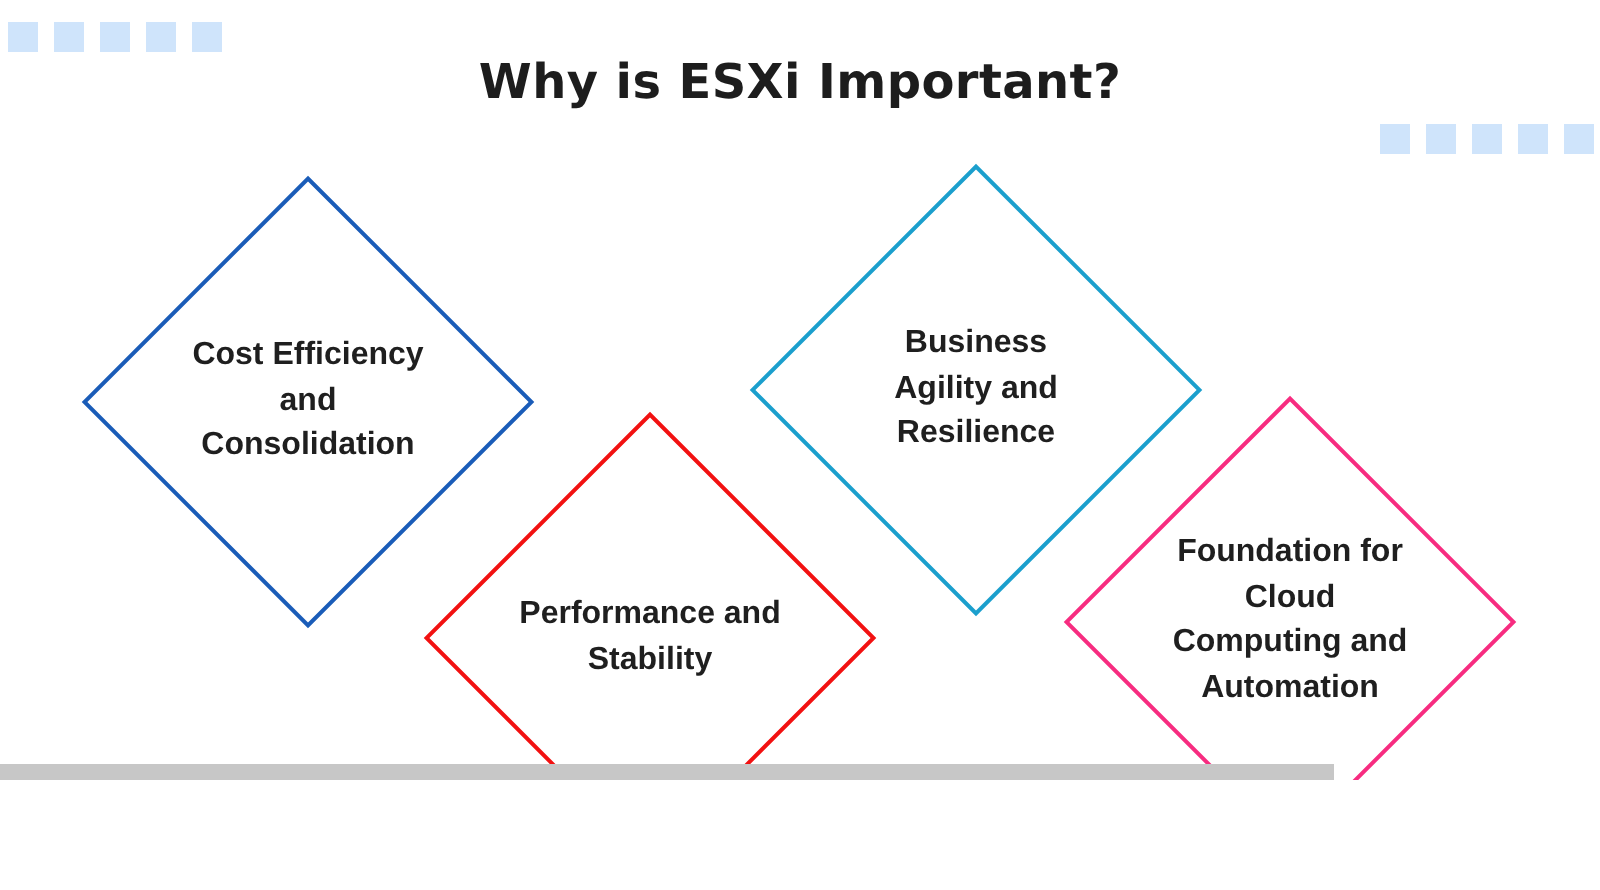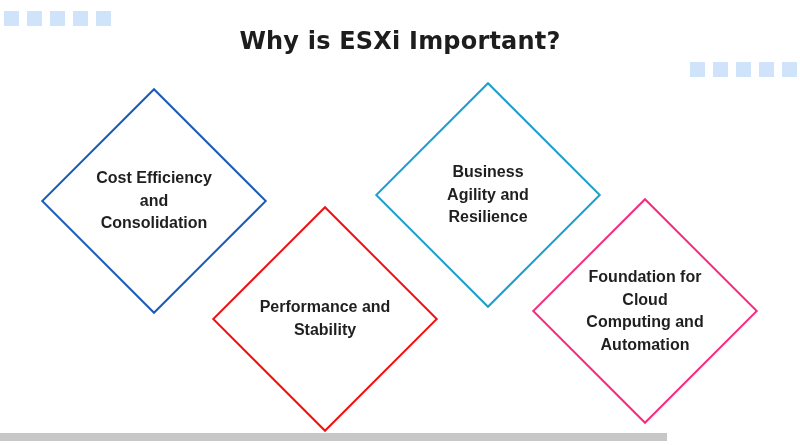--- a/index.html
+++ b/index.html
@@ -1,19 +1,19 @@
 <!DOCTYPE html>
 <html><head>
 <meta charset="utf-8">
 <style>
   html, body { margin: 0; padding: 0; background: #ffffff; }
   .stage {
     position: relative;
     width: 800px;
-    height: 441px;
+    height: 390px;
     background: #ffffff;
     overflow: hidden;
     font-family: "Liberation Sans", sans-serif;
   }
 
   
   .deco-row { position: absolute; display: flex; gap: 8px; }
   .deco-row.top-left { left: 4px; top: 11px; }
   .deco-row.mid-right { left: 690px; top: 62px; }
   .deco-square { width: 15px; height: 15px; background: #cfe4fb; }

